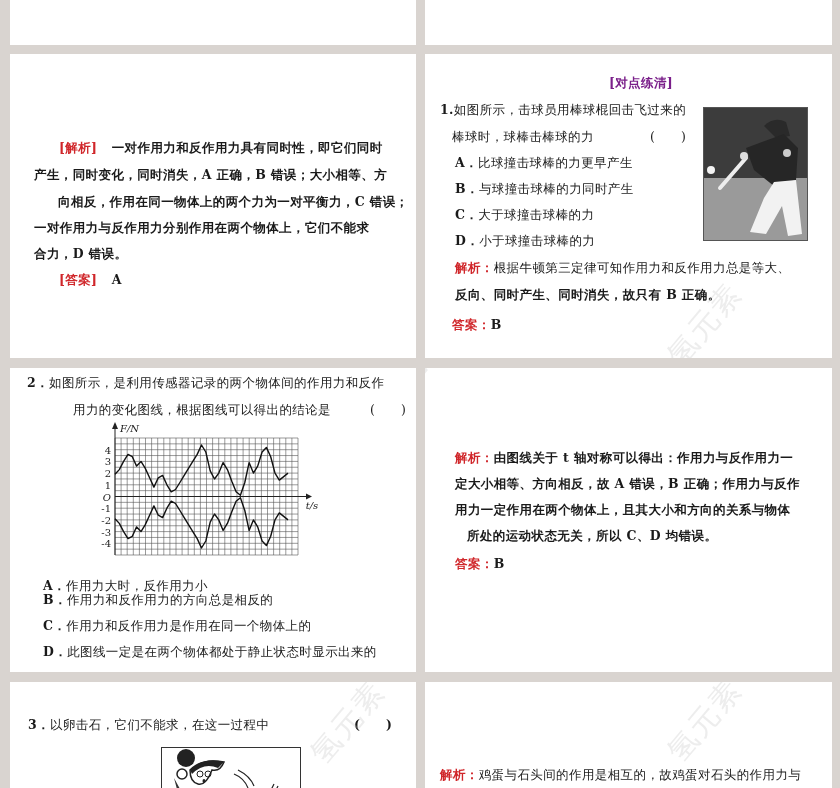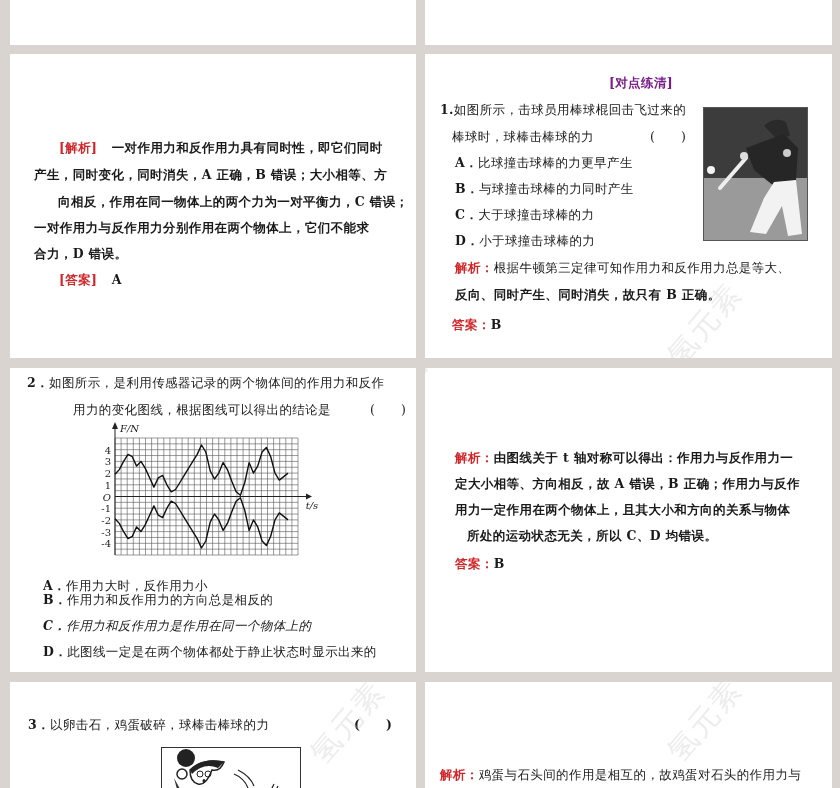--- a/index.html
+++ b/index.html
@@ -182,40 +182,40 @@
         <text x="39" y="57.1" font-size="10" text-anchor="end" font-family="DejaVu Serif, serif" font-style="normal" fill="#222">2</text>
         <text x="39" y="45.400000000000006" font-size="10" text-anchor="end" font-family="DejaVu Serif, serif" font-style="normal" fill="#222">3</text>
         <text x="39" y="33.7" font-size="10" text-anchor="end" font-family="DejaVu Serif, serif" font-style="normal" fill="#222">4</text>
         <path d="M43.0 54.3 L47.3 49.6 L51.6 41.4 L56.0 34.4 L60.3 36.7 L64.6 46.1 L69.0 41.4 L73.3 48.4 L77.6 57.8 L81.9 67.1 L86.3 57.8 L90.6 55.4 L94.9 64.8 L99.2 71.8 L103.5 69.5 L107.9 62.5 L112.2 55.4 L116.5 48.4 L120.8 41.4 L125.2 34.4 L129.5 25.0 L133.8 32.0 L138.2 50.8 L142.5 59.0 L146.8 53.1 L151.1 42.6 L155.4 49.6 L159.8 61.3 L164.1 71.8 L168.4 75.3 L172.8 62.5 L177.1 42.6 L181.4 53.1 L185.7 46.1 L190.1 32.0 L194.4 27.4 L198.7 36.7 L203.0 53.1 L207.3 60.1 L211.7 56.6 L216.0 53.1" fill="none" stroke="#111" stroke-width="1.4" stroke-linejoin="round"></path>
         <path d="M43.0 98.7 L47.3 103.4 L51.6 111.6 L56.0 118.6 L60.3 116.3 L64.6 106.9 L69.0 111.6 L73.3 104.6 L77.6 95.2 L81.9 85.9 L86.3 95.2 L90.6 97.6 L94.9 88.2 L99.2 81.2 L103.5 83.5 L107.9 90.5 L112.2 97.6 L116.5 104.6 L120.8 111.6 L125.2 118.6 L129.5 128.0 L133.8 121.0 L138.2 102.2 L142.5 94.0 L146.8 99.9 L151.1 110.4 L155.4 103.4 L159.8 91.7 L164.1 81.2 L168.4 77.7 L172.8 90.5 L177.1 110.4 L181.4 99.9 L185.7 106.9 L190.1 121.0 L194.4 125.6 L198.7 116.3 L203.0 99.9 L207.3 92.9 L211.7 96.4 L216.0 99.9" fill="none" stroke="#111" stroke-width="1.4" stroke-linejoin="round"></path>
       </svg>
   </div>
 
   <div class="txt p" style="left:33px; top:193px; font-weight:normal;margin-top:12px;"><b>A．</b><span>作用力大时，反作用力小</span></div>
   <div class="txt p" style="left:33px; top:219px; font-weight:normal;"><b>B．</b><span>作用力和反作用力的方向总是相反的</span></div>
-  <div class="txt p" style="left:33px; top:245px; font-weight:normal;font-style:italic;"><b>C．</b><span>作用力和反作用力是作用在同一个物体上的</span></div>
+  <div class="txt p" style="left:33px; top:245px; font-weight:normal;"><b>C．</b><span>作用力和反作用力是作用在同一个物体上的</span></div>
   <div class="txt p" style="left:33px; top:271px; font-weight:normal;"><b>D．</b><span>此图线一定是在两个物体都处于静止状态时显示出来的</span></div>
 </div>
 
 <div class="slide col-r row2">
   <div class="txt p" style="left:30px; top:77px;text-align:right;">
     <span class="red">解析：</span><span>由图线关于 t 轴对称可以得出：作用力与反作用力一</span>
   </div>
   <div class="txt p" style="left:30px; top:103px;">定大小相等、方向相反，故 A 错误，B 正确；作用力与反作</div>
   <div class="txt p" style="left:30px; top:129px;">用力一定作用在两个物体上，且其大小和方向的关系与物体</div>
   <div class="txt p" style="left:30px; top:155px;margin-left:12px;">所处的运动状态无关，所以 C、D 均错误。</div>
   <div class="txt p" style="left:30px; top:183px;">
     <span class="red">答案：</span><span>B</span>
   </div>
   <div class="watermark" style="left:-62px; top:-18px;">氢元素</div>
 </div>
 
 <div class="slide col-l row3">
   <div class="txt p" style="left:18px; top:30px; font-weight:normal;">
-    <b>3．</b><span>以卵击石，鸡蛋破碎，球棒击棒球的力</span>
+    <b>3．</b><span>以卵击石，它们不能求，在这一过程中</span>
   </div>
   <div class="txt p" style="left:344px; top:30px; white-space:pre;">(　　)</div>
   <div class="egg-fig">
     <svg width="138" height="60" viewBox="0 0 138 60">
       <circle cx="24" cy="10" r="9" fill="#222"></circle>
       <circle cx="20" cy="26" r="5" fill="#fff" stroke="#222" stroke-width="1.5"></circle>
       <path d="M28 22 Q40 10 62 14 Q58 24 50 22 Q44 38 36 36 Q28 34 28 22 Z" fill="#fff" stroke="#222" stroke-width="1.5"></path>
       <path d="M28 22 Q42 8 62 14 L56 20 Q42 14 30 26 Z" fill="#222"></path>
       <circle cx="38" cy="26" r="3" fill="none" stroke="#222"></circle>
       <circle cx="46" cy="26" r="3" fill="none" stroke="#222"></circle>

